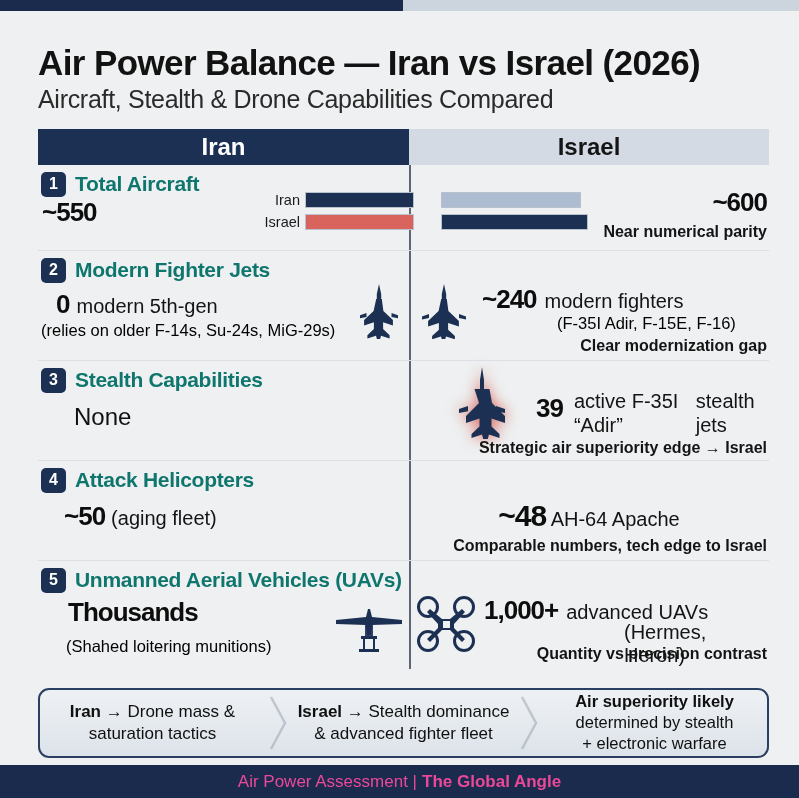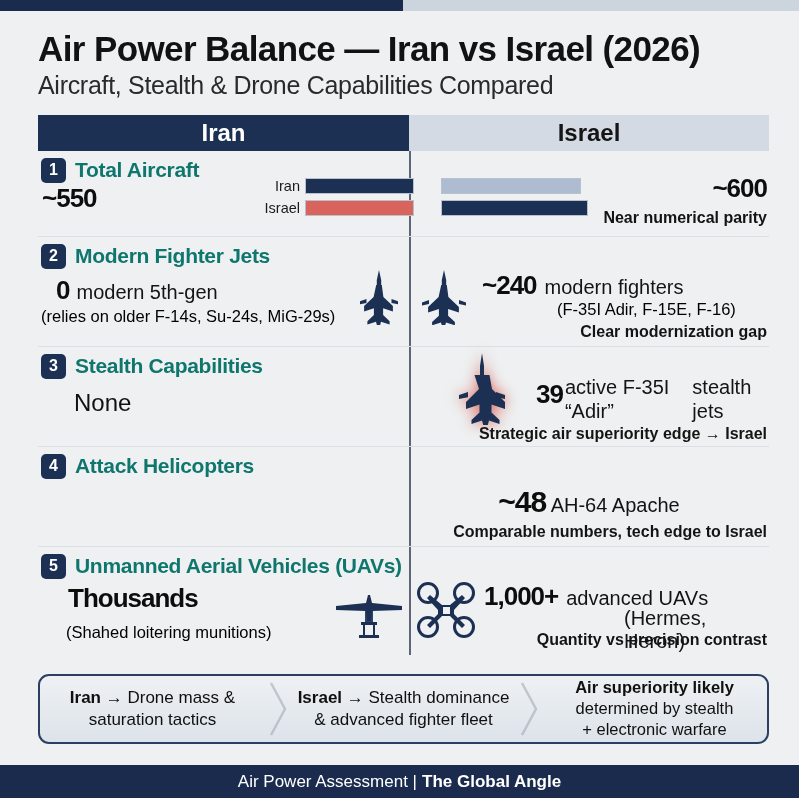--- a/index.html
+++ b/index.html
@@ -10,21 +10,21 @@
     overflow:hidden;
     position:relative;
   }
 
   
   .topbar { display:flex; height:11px; width:100%; }
   .topbar-left  { width:403px; background:#1a2b4d; }
   .topbar-right { flex:1; background:#ccd4de; }
 
   
-  .titlewrap { padding:18px 0 6px 38px; }
+  .titlewrap { padding:32px 0 6px 38px; }
   .title {
     font-size:35px; font-weight:bold; color:#121212;
     letter-spacing:-0.6px; line-height:1.12; white-space:nowrap;
   }
   .subtitle {
     font-size:25px; color:#2a2a2a; letter-spacing:-0.3px;
     margin-top:3px; line-height:1.15; white-space:nowrap;
   }
 
   
@@ -92,21 +92,21 @@
   .r2-jet-l { position:absolute; left:315px; top:32px; }
   .r2-jet-r { position:absolute; left:8px; top:32px; }
   .r2-r-val { position:absolute; left:73px; top:33px; display:flex; align-items:baseline; gap:8px; }
   .r2-r-sub { position:absolute; left:148px; top:63px; }
   .r2-r-note { position:absolute; right:2px; top:86px; text-align:right; }
 
   
   .r3 { height:100px; }
   .r3-l-val { position:absolute; left:36px; top:42px; }
   .r3-jet { position:absolute; left:42px; top:6px; }
-  .r3-r-val { position:absolute; left:127px; top:28px; display:flex; align-items:flex-start; gap:2px; }
+  .r3-r-val { position:absolute; left:127px; top:28px; display:flex; align-items:flex-start; gap:11px; }
   .r3-r-note { position:absolute; right:2px; top:78px; text-align:right; }
 
   
   .r4 { height:100px; }
   .r4-l-val { position:absolute; left:26px; top:40px; display:flex; align-items:baseline; gap:6px; }
   .r4-r-val { position:absolute; left:0; right:0; top:38px; text-align:center; }
   .r4-r-note { position:absolute; right:2px; top:76px; text-align:right; }
 
   
   .r5 { height:108px; }
@@ -134,21 +134,21 @@
     padding:0 6px;
   }
   .scell b { font-weight:bold; }
   .chev { width:26px; display:flex; align-items:center; justify-content:center; }
   .chev svg { opacity:0.45; }
   .scell.bold { font-weight:bold; font-size:16.5px; }
 
   
   .footer {
     position:absolute; left:0; bottom:0; width:100%; height:33px;
-    background:#1a2b4d; color:#ffffff; font-size:17px;
+    background:#1a2b4d; color:#ec4899; font-size:17px;
     display:flex; align-items:center; justify-content:center; gap:5px;
   }
   .footer .fb { font-weight:bold; }
 </style>
 </head>
 <body>
 
 <div class="topbar">
   <div class="topbar-left"></div>
   <div class="topbar-right"></div>
@@ -278,20 +278,24 @@
     </div>
   </div>
 
   <div class="row r4">
     <div class="row-inner">
       <div class="col-l">
         <div class="labline">
           <div class="badge">4</div>
           <div class="labtxt">Attack Helicopters</div>
         </div>
+        <div class="r4-l-val">
+          <span class="big">~50</span>
+          <span class="med">(aging fleet)</span>
+        </div>
       </div>
       <div class="col-r">
         <div class="r4-r-val">
           <span class="big-sm">~48</span>
           <span class="med">AH-64 Apache</span>
         </div>
         <div class="r4-r-note note">Comparable numbers, tech edge to Israel</div>
       </div>
     </div>
   </div>

